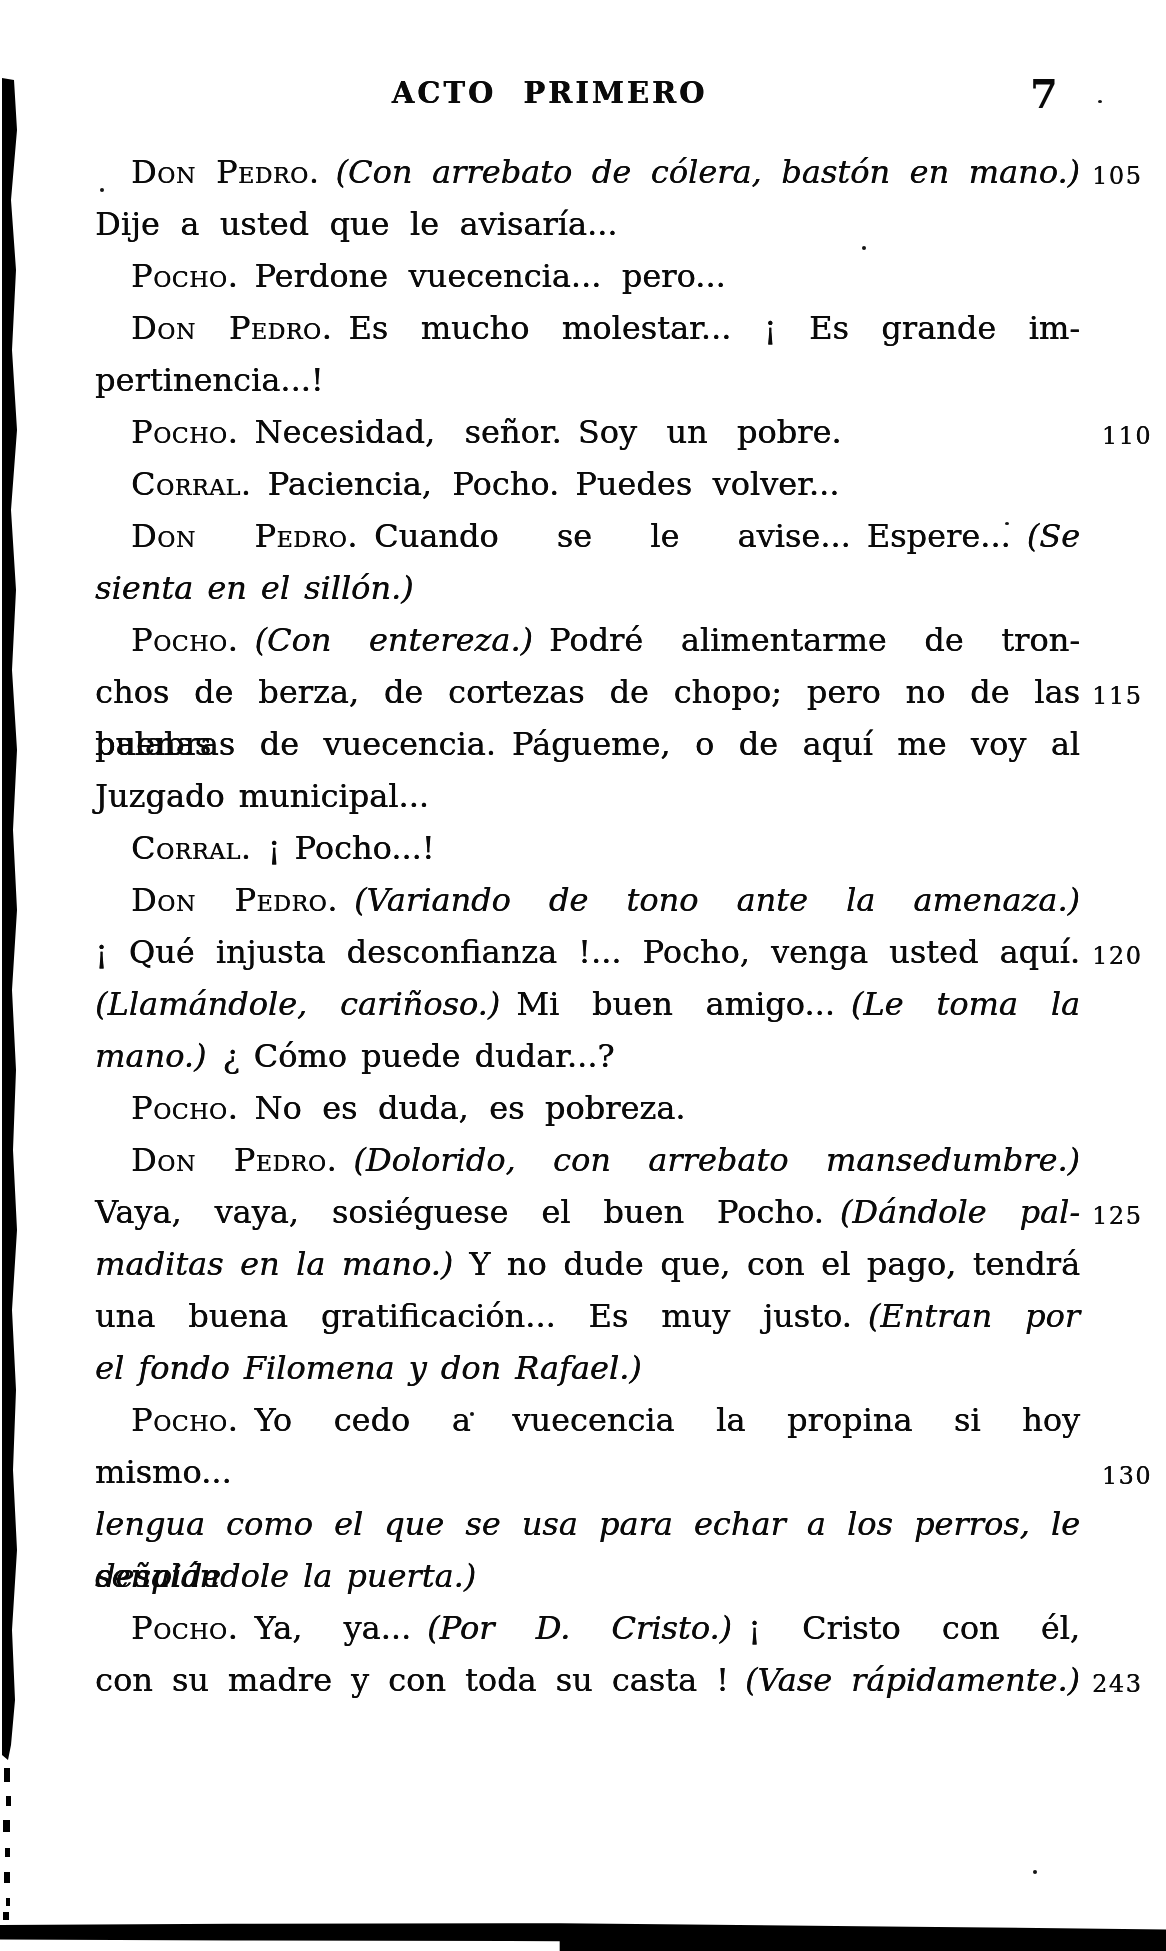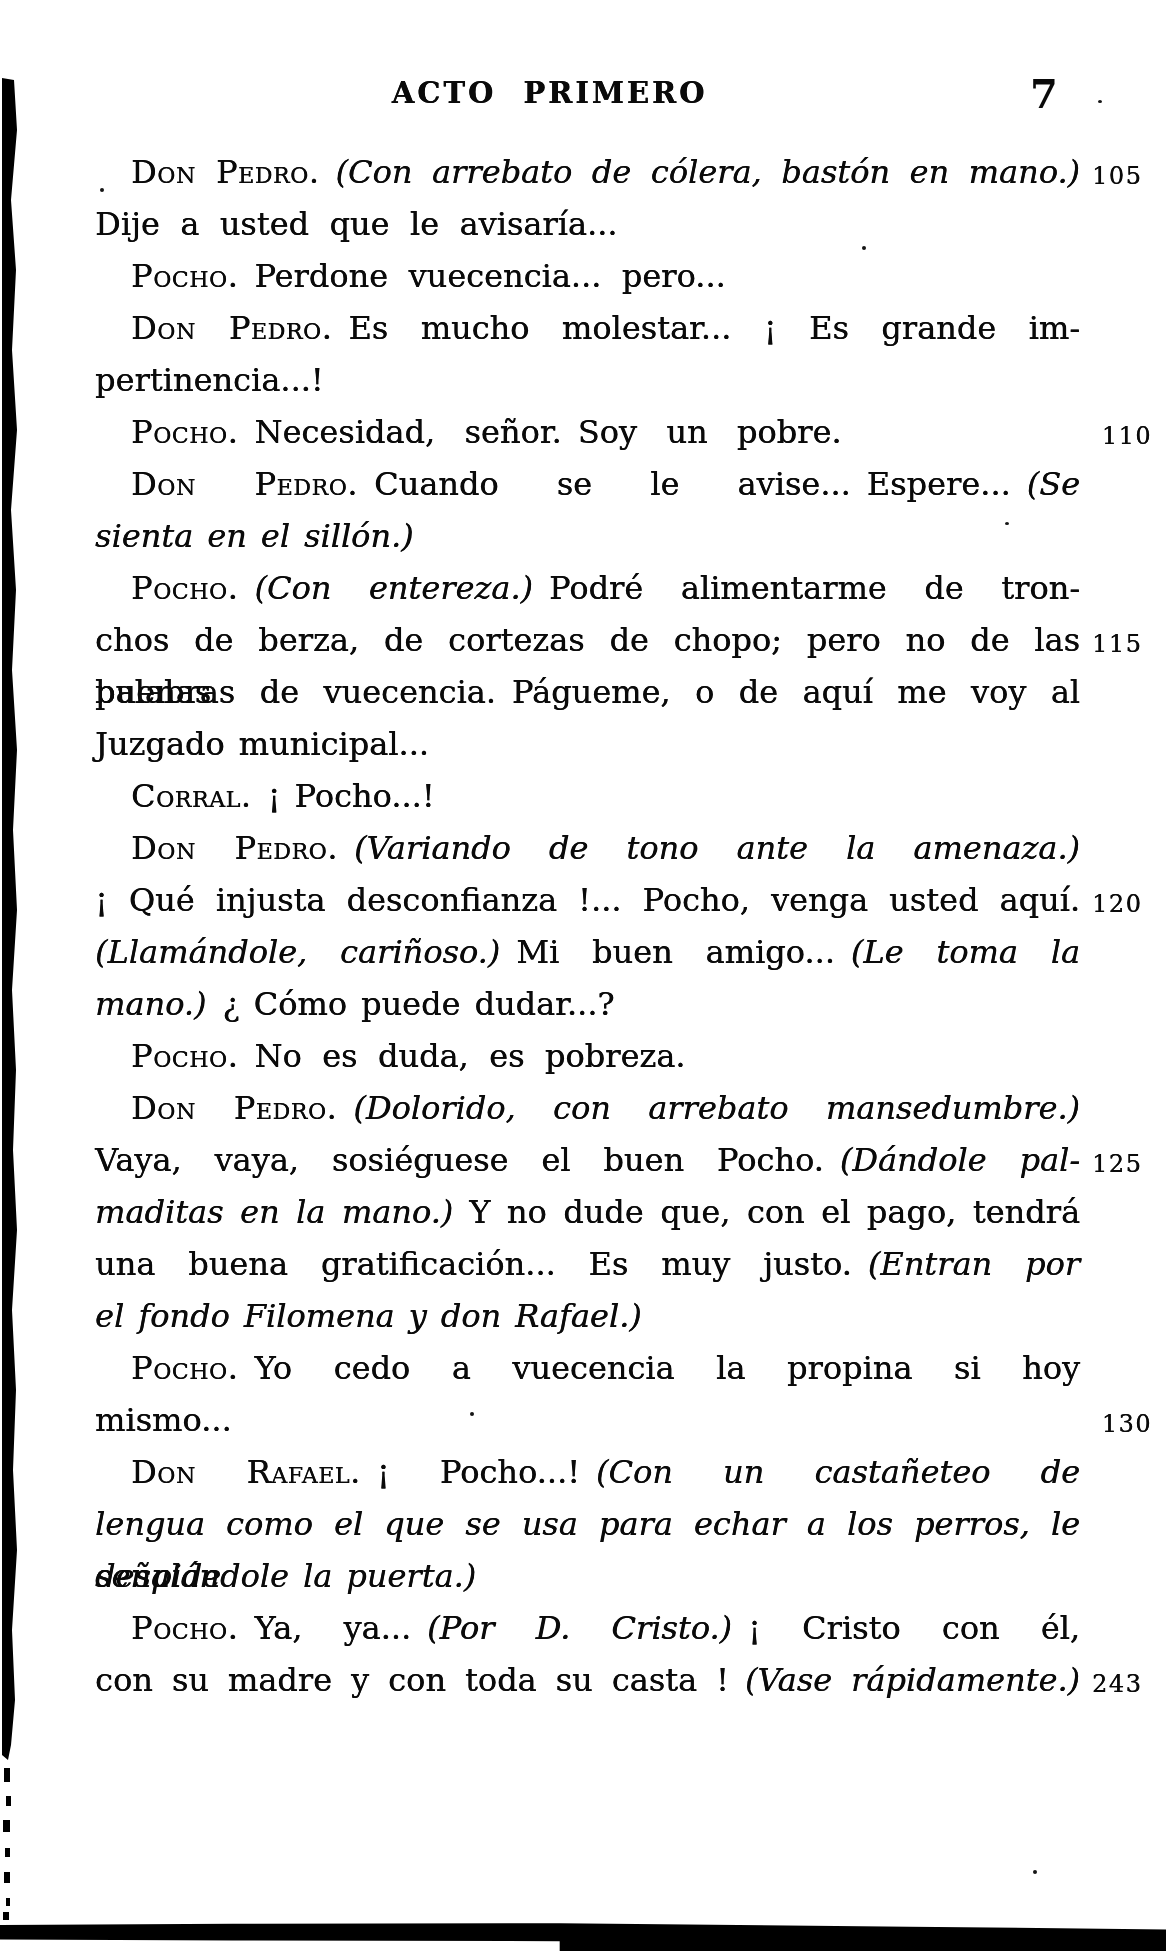--- a/index.html
+++ b/index.html
@@ -71,40 +71,40 @@
   </div>
   <div class="page-num">7</div>
 
   <div class="text-block" id="text-block">
       <div class="line indent justify"><span class="sc">Don Pedro.</span><span class="i"> (Con arrebato de cólera, bastón en mano.)</span><span class="num">105</span></div>
       <div class="line sp1"><span class="r">Dije a usted que le avisaría...</span></div>
       <div class="line indent sp1"><span class="sc">Pocho.</span><span class="r"> Perdone vuecencia... pero...</span></div>
       <div class="line indent justify"><span class="sc">Don Pedro.</span><span class="r"> Es mucho molestar... ¡ Es grande im-</span></div>
       <div class="line"><span class="r">pertinencia...!</span></div>
       <div class="line indent sp2"><span class="sc">Pocho.</span><span class="r"> Necesidad, señor. Soy un pobre.</span><span class="num">110</span></div>
+      <div class="line indent sp1"><span class="sc">Corral.</span><span class="r"> Paciencia, Pocho. Puedes volver...</span></div>
       <div class="line indent justify"><span class="sc">Don Pedro.</span><span class="r"> Cuando se le avise... Espere... </span><span class="i">(Se</span></div>
       <div class="line"><span class="i">sienta en el sillón.)</span></div>
       <div class="line indent justify"><span class="sc">Pocho.</span><span class="i"> (Con entereza.)</span><span class="r"> Podré alimentarme de tron-</span></div>
       <div class="line justify"><span class="r">chos de berza, de cortezas de chopo; pero no de las buenas</span><span class="num">115</span></div>
       <div class="line justify"><span class="r">palabras de vuecencia. Págueme, o de aquí me voy al</span></div>
       <div class="line"><span class="r">Juzgado municipal...</span></div>
       <div class="line indent"><span class="sc">Corral.</span><span class="r"> ¡ Pocho...!</span></div>
       <div class="line indent justify"><span class="sc">Don Pedro.</span><span class="i"> (Variando de tono ante la amenaza.)</span></div>
       <div class="line justify"><span class="r">¡ Qué injusta desconfianza !... Pocho, venga usted aquí.</span><span class="num">120</span></div>
       <div class="line justify"><span class="i">(Llamándole, cariñoso.)</span><span class="r"> Mi buen amigo... </span><span class="i">(Le toma la</span></div>
       <div class="line"><span class="i">mano.)</span><span class="r"> ¿ Cómo puede dudar...?</span></div>
       <div class="line indent sp1"><span class="sc">Pocho.</span><span class="r"> No es duda, es pobreza.</span></div>
       <div class="line indent justify"><span class="sc">Don Pedro.</span><span class="i"> (Dolorido, con arrebato mansedumbre.)</span></div>
       <div class="line justify"><span class="r">Vaya, vaya, sosiéguese el buen Pocho. </span><span class="i">(Dándole pal-</span><span class="num">125</span></div>
       <div class="line justify"><span class="i">maditas en la mano.)</span><span class="r"> Y no dude que, con el pago, tendrá</span></div>
       <div class="line justify"><span class="r">una buena gratificación... Es muy justo. </span><span class="i">(Entran por</span></div>
       <div class="line"><span class="i">el fondo Filomena y don Rafael.)</span></div>
       <div class="line indent justify"><span class="sc">Pocho.</span><span class="r"> Yo cedo a vuecencia la propina si hoy</span></div>
       <div class="line"><span class="r">mismo...</span><span class="num">130</span></div>
-      <div class="line indent justify"><span class="sc">Don Rafael.</span><span class="r"> ¡ Pocho...! </span><span class="i">(Con un castañeteo de</span></div>
       <div class="line justify"><span class="i">lengua como el que se usa para echar a los perros, le despide</span></div>
       <div class="line"><span class="i">señalándole la puerta.)</span></div>
       <div class="line indent justify"><span class="sc">Pocho.</span><span class="r"> Ya, ya... </span><span class="i">(Por D. Cristo.)</span><span class="r"> ¡ Cristo con él,</span></div>
       <div class="line justify"><span class="r">con su madre y con toda su casta ! </span><span class="i">(Vase rápidamente.)</span><span class="num">243</span></div>
     </div>
 
   <div class="speck" style="left:100px;top:188px;width:4px;height:4px;"></div>
   <div class="speck" style="left:862px;top:246px;width:4px;height:4px;"></div>
   <div class="speck" style="left:1005px;top:522px;width:4px;height:3px;"></div>
   <div class="speck" style="left:470px;top:1412px;width:4px;height:4px;"></div>

